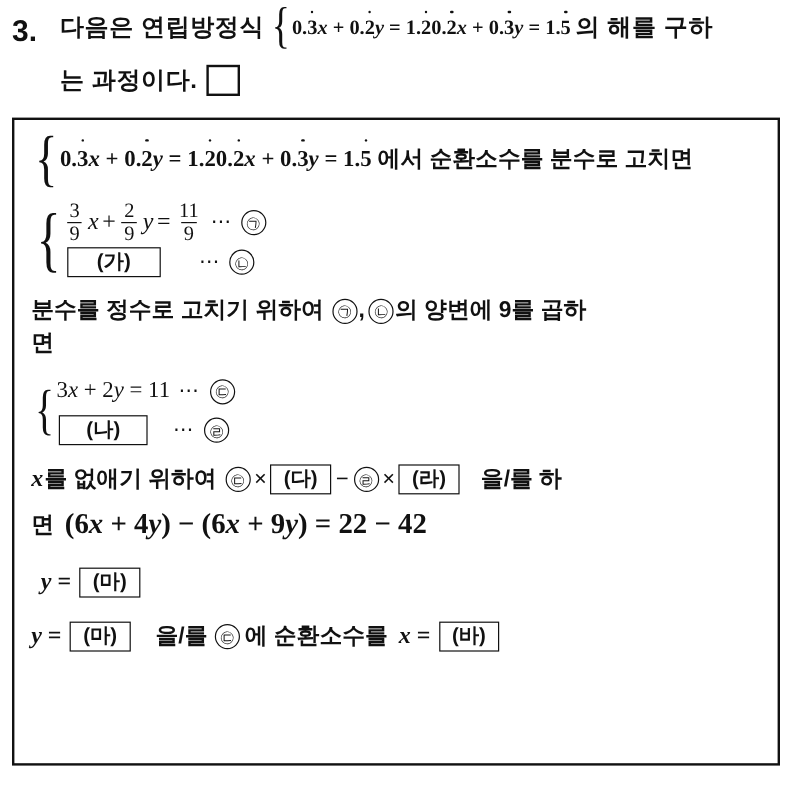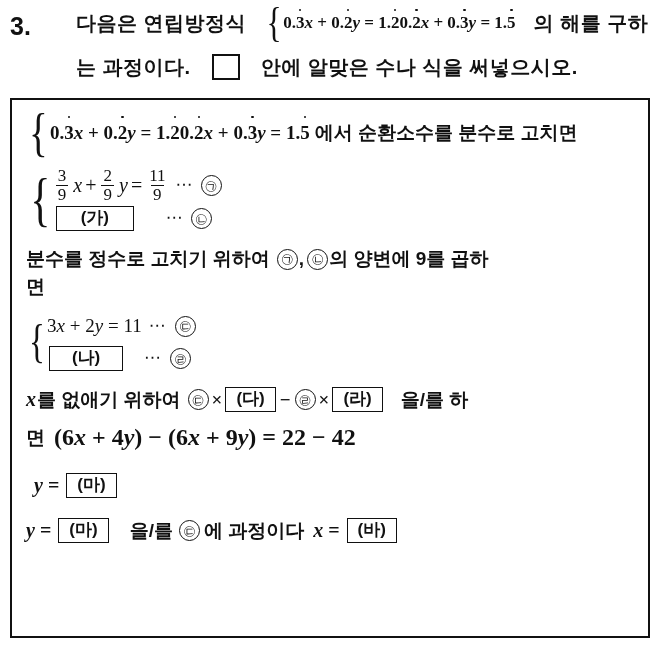--- a/index.html
+++ b/index.html
@@ -44,22 +44,21 @@
     line-height: 1.5;
   }
   .kline {
     font-family: "Liberation Sans", sans-serif;
     font-weight: bold;
     font-size: 20px;
     letter-spacing: 0.5px;
     display: flex;
     align-items: center;
     flex-wrap: wrap;
-    gap: 18px;
-    margin-left: 26px;
+    gap: 4px;
   }
   .kline.second {
     margin-top: 12px;
     padding-left: 0px;
   }
 
   
   .mathit {
     font-family: "Liberation Serif", serif;
     font-style: italic;
@@ -260,21 +259,20 @@
               <span class="mathrm">0.<span class="dotover sm">2</span></span><span class="mathit">x</span><span class="mathrm">&nbsp;+&nbsp;0.<span class="dotover sm">3</span></span><span class="mathit">y</span><span class="mathrm">&nbsp;=&nbsp;1.<span class="dotover sm">5</span></span>
             </span>
           </span>
         </span>
         <span>의 해를 구하</span>
       </div>
 
       <div class="kline second">
         <span>는 과정이다.</span>
         <span class="sqbox"></span>
-        <span>안에 알맞은 수나 식을 써넣으시오.</span>
       </div>
 
     </div>
   </div>
 
   <div class="panel">
 
     <div class="p-line">
       <span class="sys">
         <span class="brace" style="font-size:52px;">{</span>
@@ -375,19 +373,19 @@
     <div class="p-line" style="margin-top:16px;">
       <span class="eq" style="margin-left:8px;font-size:20px;"><span class="mathit">y</span><span class="mathrm">&nbsp;=</span></span>
       <span class="gapbox" style="margin-left:6px;">(마)</span>
     </div>
 
     <div class="p-line" style="margin-top:16px;">
       <span class="eq" style="font-size:20px;"><span class="mathit">y</span><span class="mathrm">&nbsp;=</span></span>
       <span class="gapbox" style="margin-left:6px;">(마)</span>
       <span style="margin-left:20px;">을/를</span>
       <span class="circ" style="margin-left:5px;">㉢</span>
-      <span style="margin-left:3px;">에 과정이다</span>
+      <span style="margin-left:3px;">에 순환소수를</span>
       <span class="eq" style="margin-left:8px;font-size:20px;"><span class="mathit">x</span><span class="mathrm">&nbsp;=</span></span>
       <span class="gapbox" style="margin-left:6px;">(바)</span>
     </div>
 
   </div>
 </div>
 
 </body></html>

